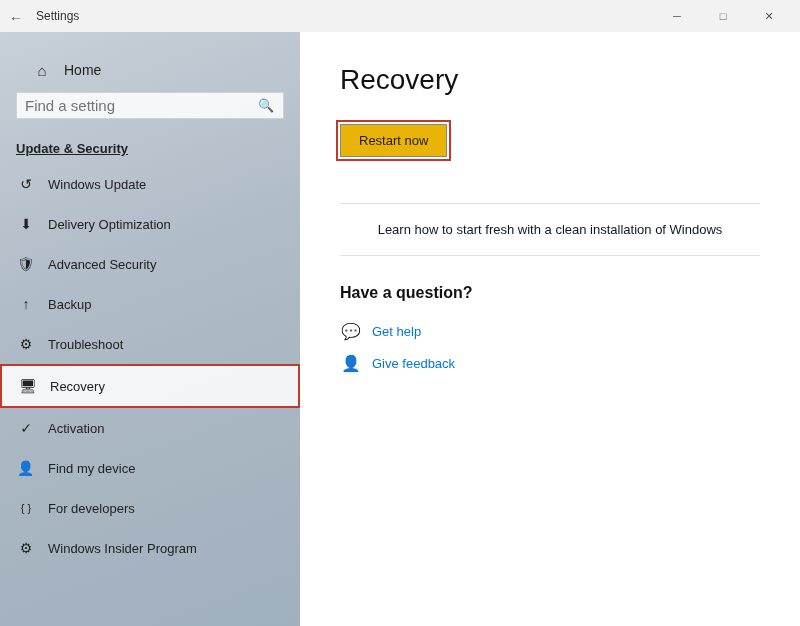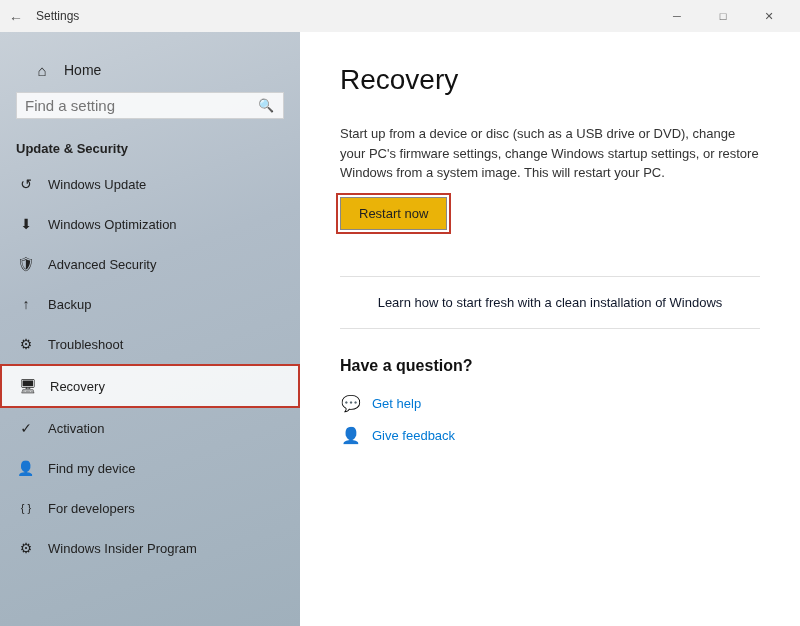--- a/index.html
+++ b/index.html
@@ -102,20 +102,21 @@
     .search-icon {
       font-size: 13px;
       color: #666;
     }
 
     .sidebar-section-title {
       font-size: 13px;
       font-weight: 700;
       color: #222;
       padding: 0 16px 8px 16px;
+      text-decoration: underline;
     }
 
     .sidebar-item {
       display: flex;
       align-items: center;
       padding: 10px 16px;
       cursor: pointer;
       color: #222;
       font-size: 13px;
       position: relative;
@@ -274,21 +275,21 @@
     </div>
 
     <div class="sidebar-section-title">Update &amp; Security</div>
 
     <div class="sidebar-item">
       <div class="item-icon">↺</div>
       <span class="item-label">Windows Update</span>
     </div>
     <div class="sidebar-item">
       <div class="item-icon">⬇</div>
-      <span class="item-label">Windows Optimization</span>
+      <span class="item-label">Delivery Optimization</span>
     </div>
     <div class="sidebar-item">
       <div class="item-icon">🛡</div>
       <span class="item-label">Advanced Security</span>
     </div>
     <div class="sidebar-item">
       <div class="item-icon">↑</div>
       <span class="item-label">Backup</span>
     </div>
     <div class="sidebar-item">
@@ -314,21 +315,20 @@
     <div class="sidebar-item">
       <div class="item-icon">⚙</div>
       <span class="item-label">Windows Insider Program</span>
     </div>
   </div>
 
   <div class="main-content">
 
     <div class="page-title">Recovery</div>
 
-    <div class="section-desc">Start up from a device or disc (such as a USB drive or DVD), change your PC's firmware settings, change Windows startup settings, or restore Windows from a system image. This will restart your PC.</div>
     <button class="restart-btn">Restart now</button>
 
     <hr class="divider">
 
     <a class="link">Learn how to start fresh with a clean installation of Windows</a>
 
     <hr class="divider">
 
     <div class="have-question">
       <div class="section-title">Have a question?</div>

